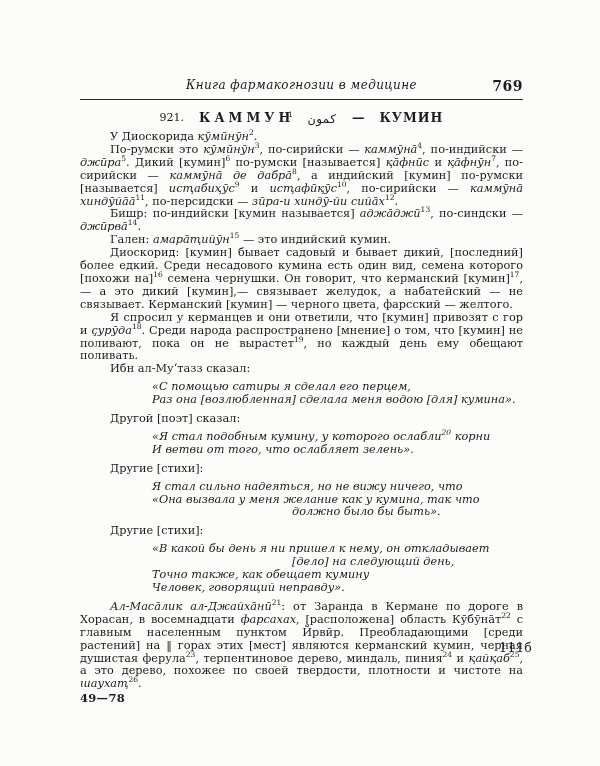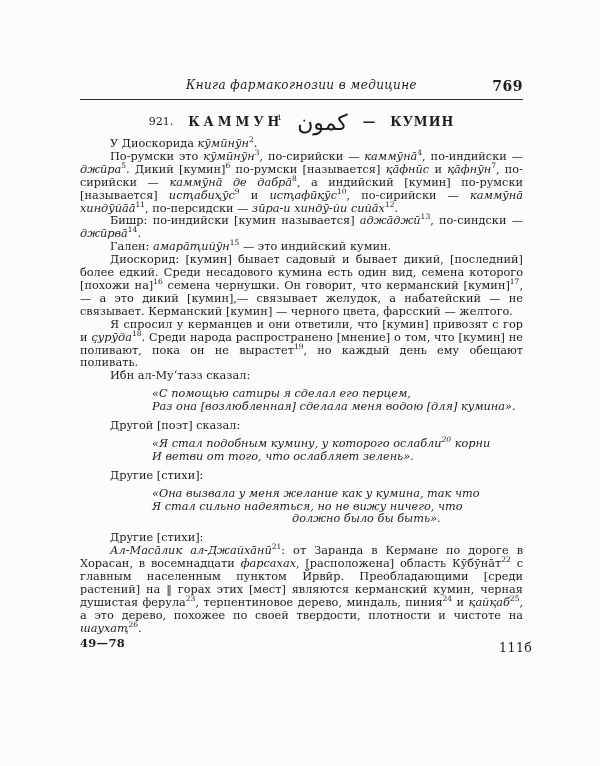--- a/index.html
+++ b/index.html
@@ -11,21 +11,21 @@
   .column { position:absolute; left:80px; top:78px; width:443px; }
 
   .running-header { position:relative; height:15px; padding-bottom:6px; border-bottom:1.5px solid #2b2b2b; }
   .running-title { display:block; text-align:center; font-style:italic; font-size:12px; letter-spacing:0.4px; }
   .page-number { position:absolute; right:0; top:0; font-size:14px; letter-spacing:0.5px;font-weight:bold; }
 
   .heading { display:flex; justify-content:center; align-items:center; gap:15px; margin:10px 0 6px; font-size:12.5px; }
   .entry-number { font-size:11px; }
   .entry-name { font-weight:bold; letter-spacing:0.32em; }
   .entry-sup { font-size:7.5px; vertical-align:super; line-height:0; margin-left:-6px; }
-  .arabic { font-family:Liberation Sans, sans-serif; font-size:22px; line-height:1; position:relative; top:2px; }
+  .arabic { font-family:Liberation Mono, monospace; font-size:12px; line-height:1; position:relative; top:2px; }
   .heading-dash { font-weight:bold; }
   .entry-translation { font-weight:bold; letter-spacing:1px; }
 
   .body-text { margin-top:4px; font-size:11.3px; line-height:12.9px; text-align:justify; }
   .para { margin:0; text-indent:30px; }
   .para sup, .vline sup { font-size:7.5px; vertical-align:super; line-height:0; }
   .i { font-style:italic; }
 
   .verse { margin:5px 0 6px 72px; text-align:left;font-style:italic; }
   .vline { margin:0; }
@@ -65,25 +65,31 @@
           <div class="vline"><span>«С помощью сатиры я сделал его перцем,</span></div>
           <div class="vline"><span>Раз она [возлюбленная] сделала меня водою [для] кумина».</span></div>
         </div>
         <p class="para"><span>Другой [поэт] сказал:</span></p>
         <div class="verse">
           <div class="vline"><span>«Я стал подобным кумину, у которого ослабли</span><sup>20</sup><span> корни</span></div>
           <div class="vline"><span>И ветви от того, что ослабляет зелень».</span></div>
         </div>
         <p class="para"><span>Другие [стихи]:</span></p>
         <div class="verse">
+          <div class="vline"><span>Я стал сильно надеяться, но не вижу ничего, что</span></div>
           <div class="vline"><span>«Она вызвала у меня желание как у кумина, так что</span></div>
-          <div class="vline"><span>Я стал сильно надеяться, но не вижу ничего, что</span></div>
           <div class="vline ind1"><span>должно было бы быть».</span></div>
         </div>
         <p class="para"><span>Другие [стихи]:</span></p>
+        <div class="verse">
+          <div class="vline"><span>«В какой бы день я ни пришел к нему, он откладывает</span></div>
+          <div class="vline ind1"><span>[дело] на следующий день,</span></div>
+          <div class="vline"><span>Точно также, как обещает кумину</span></div>
+          <div class="vline"><span>Человек, говорящий неправду».</span></div>
+        </div>
         <p class="para"><span class="i">Ал-Масāлик ал-Джайхāнӣ</span><sup>21</sup><span>: от Заранда в Кермане по дороге в Хорасан, в восемнадцати </span><span class="i">фарсахах</span><span>, [расположена] область Кӯбӯнāт</span><sup>22</sup><span> с главным населенным пунктом Йрвӣр. Преобладающими [среди растений] на ‖ горах этих [мест] являются керманский кумин, черная душистая ферула</span><sup>23</sup><span>, терпентиновое дерево, миндаль, пиния</span><sup>24</sup><span> и </span><span class="i">қайқаб</span><sup>25</sup><span>, а это дерево, похожее по своей твердости, плотности и чистоте на </span><span class="i">шаухаҭ</span><sup>26</sup><span>.</span></p>
       </div>
 
     <div class="signature">49—78</div>
   </div>
 
   <div class="margin-note">111б</div>
 </div>
 
 </body></html>

